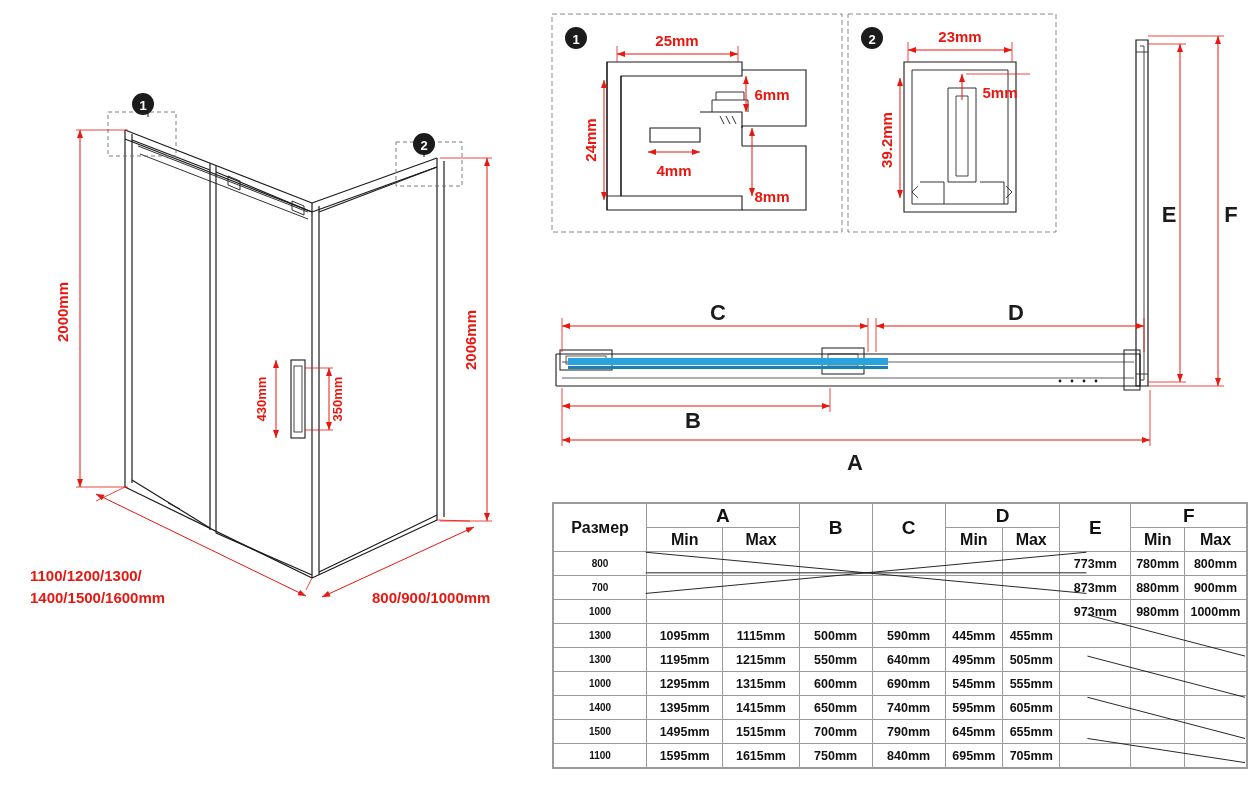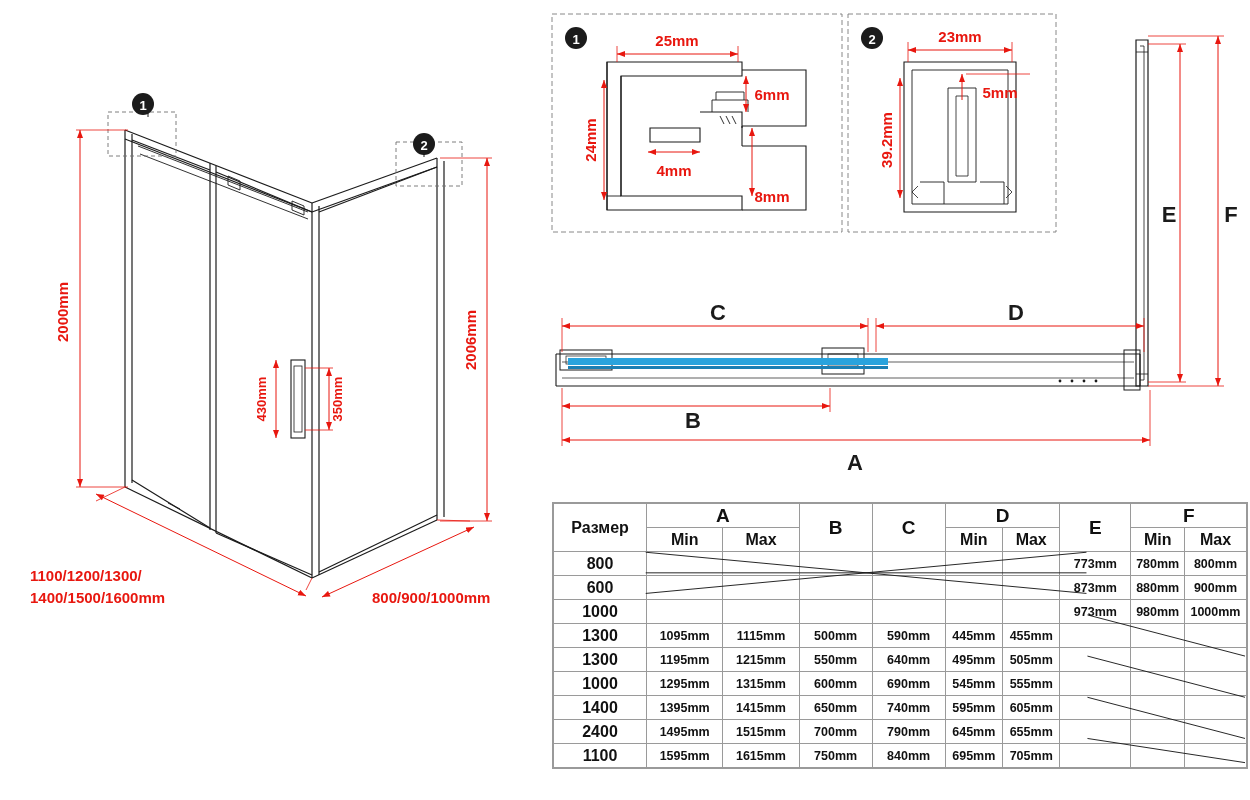--- a/index.html
+++ b/index.html
@@ -66,21 +66,21 @@
     text-align: center;
     padding: 0;
     height: 23px;
     position: relative;
     background: #fff;
   }
   table.specs th.big {
     font-size: 19px;
   }
   table.specs td.sz {
-    font-size: 16px;
+    font-size: 10px;
   }
   table.specs .hdrsmall {
     font-size: 16px;
   }
   .diag {
     position: absolute;
     left: 0; top: 0; right: 0; bottom: 0;
     pointer-events: none;
   }
   .diag svg { width: 100%; height: 100%; display: block; }
@@ -366,21 +366,21 @@
             <td></td>
             <td></td>
             <td></td>
             <td></td>
             <td></td>
             <td>773mm</td>
             <td>780mm</td>
             <td>800mm</td>
           </tr>
           <tr>
-            <td class="sz">600</td>
+            <td class="sz">700</td>
             <td></td>
             <td></td>
             <td></td>
             <td></td>
             <td></td>
             <td></td>
             <td>873mm</td>
             <td>880mm</td>
             <td>900mm</td>
           </tr>
@@ -438,21 +438,21 @@
             <td>1415mm</td>
             <td>650mm</td>
             <td>740mm</td>
             <td>595mm</td>
             <td>605mm</td>
             <td></td>
             <td></td>
             <td></td>
           </tr>
           <tr>
-            <td class="sz">2400</td>
+            <td class="sz">1500</td>
             <td>1495mm</td>
             <td>1515mm</td>
             <td>700mm</td>
             <td>790mm</td>
             <td>645mm</td>
             <td>655mm</td>
             <td></td>
             <td></td>
             <td></td>
           </tr>

